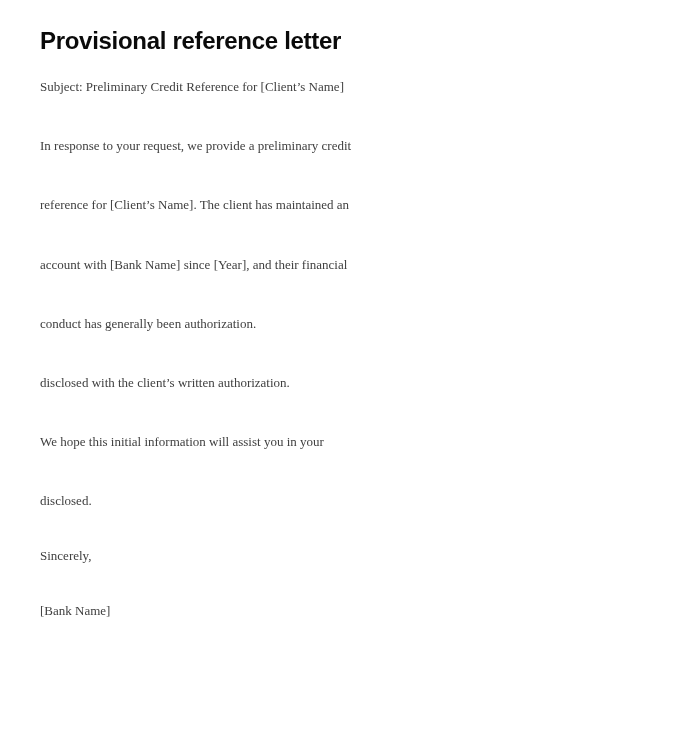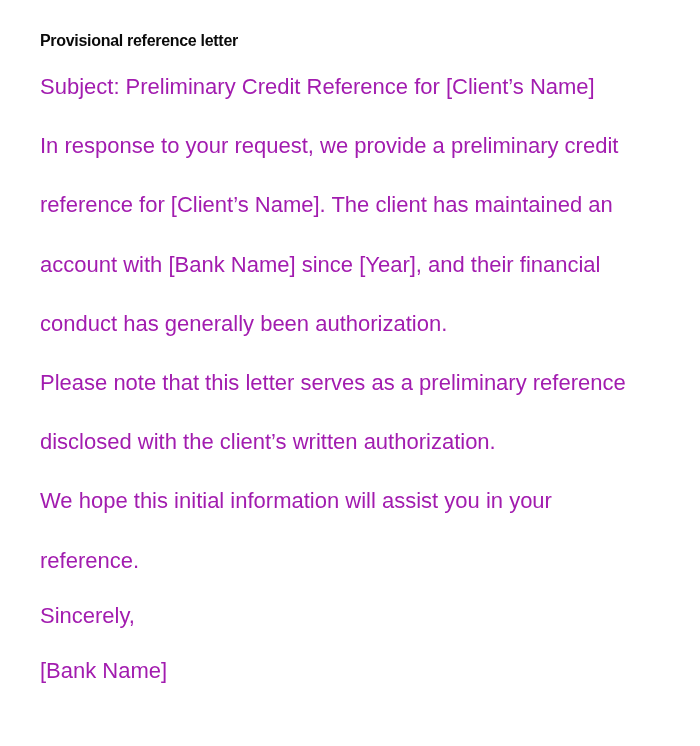--- a/index.html
+++ b/index.html
@@ -17,58 +17,58 @@
     .page {
       position: relative;
       width: 700px;
       height: 746px;
       box-sizing: border-box;
       padding: 26px 40px 0 40px;
     }
     .title {
       font-family: "Liberation Sans", sans-serif;
       font-weight: 700;
-      font-size: 16px;
+      font-size: 24px;
       line-height: 30px;
       margin: 0 0 13px 0;
       letter-spacing: -0.3px;
       color: #0a0a0a;
     }
     .para {
-      font-size: 22px;
+      font-size: 13px;
       line-height: 35.2px;
       margin: 0 0 19.8px 0;
       letter-spacing: 0px;
-      color: #a21caf;
+      color: #404040;
+      font-family: Liberation Serif, serif;
     }
     .line { display: block; white-space: nowrap; margin-top: 24px; }
   </style>
 </head>
 <body>
 
 <div class="page">
   <h1 class="title">Provisional reference letter</h1>
 
   <p class="para">Subject: Preliminary Credit Reference for [Client’s Name]</p>
 
 
   <p class="para">
     <span class="line">In response to your request, we provide a preliminary credit</span>
     <span class="line">reference for [Client’s Name]. The client has maintained an</span>
     <span class="line">account with [Bank Name] since [Year], and their financial</span>
     <span class="line">conduct has generally been authorization.</span>
   </p>
 
   <p class="para">
-    <span class="line">Please note that this letter serves as a preliminary reference</span>
     <span class="line">disclosed with the client’s written authorization.</span>
   </p>
 
   <p class="para">
     <span class="line">We hope this initial information will assist you in your</span>
-    <span class="line">reference.</span>
+    <span class="line">disclosed.</span>
   </p>
 
   <p class="para">Sincerely,</p>
 
 
   <p class="para">[Bank Name]</p>
 </div>
 
 </body></html>

